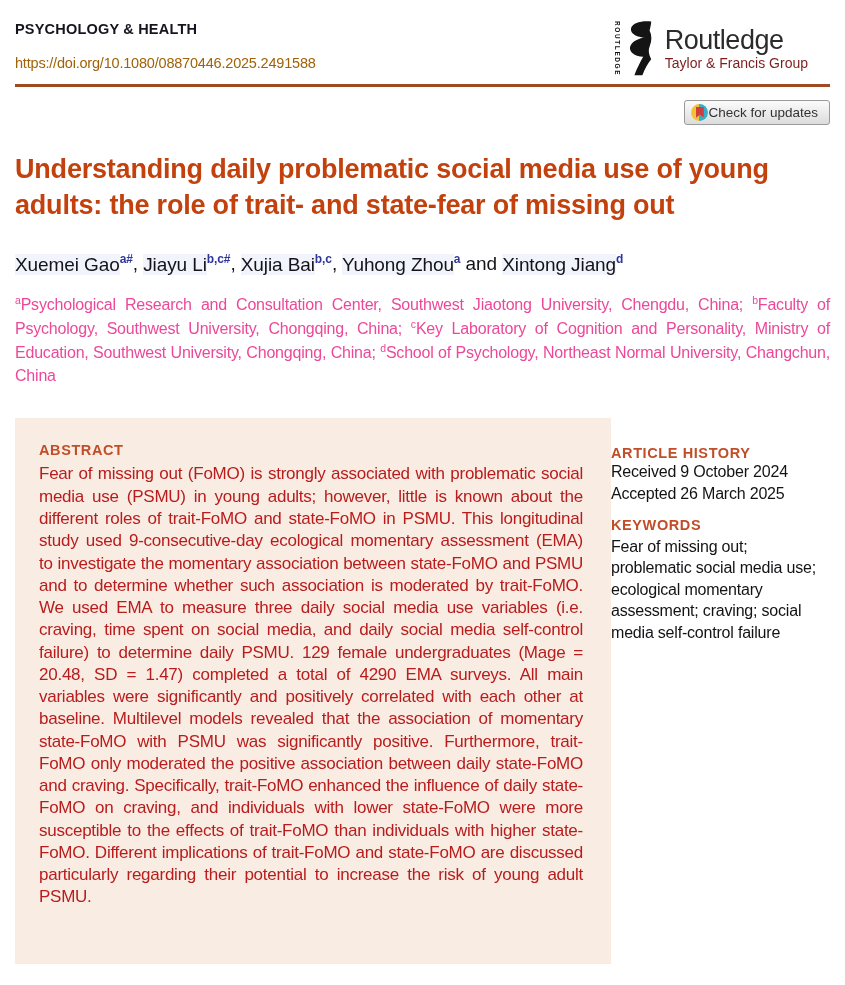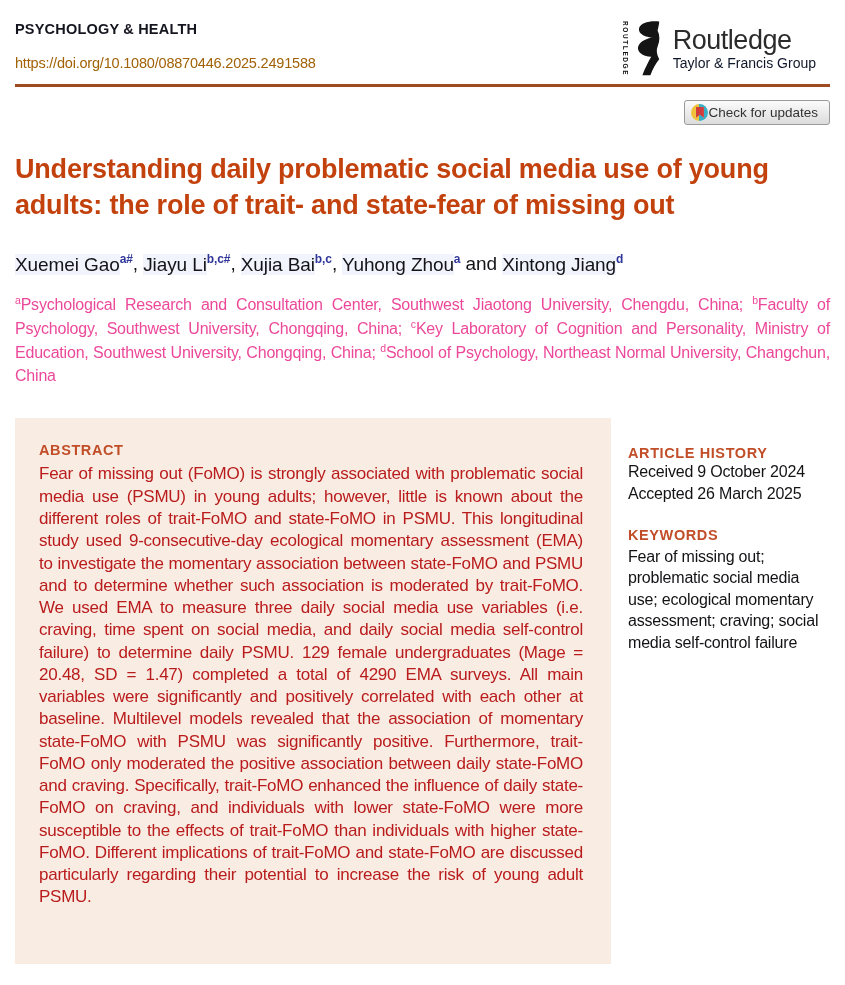--- a/index.html
+++ b/index.html
@@ -10,31 +10,31 @@
     overflow: hidden;
   }
   .page { width: 845px; height: 928px; padding: 20px 15px 0 15px; position: relative; }
 
   
   .header-row { display: flex; justify-content: space-between; align-items: flex-start; }
   .journal-block { line-height: 1.25; letter-spacing: -0.2px; }
   .journal-name { font-size: 14.5px; font-weight: bold; color: #15151f; letter-spacing: 0.2px; }
   .doi-link { font-size: 14.5px; font-weight: normal; color: #a16207; text-decoration: none; display: inline-block; margin-top: 16px; }
 
-  .logo { display: flex; align-items: flex-start; gap: 8px; margin-right: 14px; }
+  .logo { display: flex; align-items: flex-start; gap: 8px; margin-right: 22px; }
   .logo-mark { display: flex; align-items: flex-start; gap: 2px; }
   .logo-vertical {
     writing-mode: vertical-rl;
     font-size: 6.5px; font-weight: bold; letter-spacing: 1.6px;
     color: #141414; height: 52px; margin-top: 1px;
   }
   .logo-glyph { width: 34px; height: 56px; }
   .logo-text-block { line-height: 1.05; padding-top: 6px; }
   .logo-brand { font-size: 27px; color: #2b2b2b; letter-spacing: -0.5px; }
-  .logo-tagline { font-size: 14px; color: #0f172a; margin-top: 2px; }
+  .logo-tagline { font-size: 14px; color: #7f1d1d; margin-top: 2px; }
 
   .rule { border: none; height: 3px; background: #9e4b22; margin-top: 8px; }
 
   
   .badge-row { display: flex; justify-content: flex-end; margin-top: 13px; margin-right: 0px; }
   .check-badge {
     display: inline-flex; align-items: center; gap: 0;
     background: linear-gradient(#fbfbfb, #dcdcdc);
     border: 1px solid #9a9a9a; border-radius: 3px;
     padding: 3px 11px 3px 6px; cursor: pointer;
@@ -61,35 +61,35 @@
   .authors sup { color: #2f3699; font-size: 12px; font-weight: bold; }
   .author-name { background: rgba(214, 224, 246, 0.35); }
 
   .affiliations {
     margin-top: 17px; font-size: 16px; line-height: 1.42;
     text-align: justify; color: #ec4899; max-width: 815px; letter-spacing: -0.2px;
   }
   .affiliations sup { font-size: 10.5px; }
 
   
-  .content-row { display: flex; margin-top: 31px; gap: 17px; }
+  .content-row { display: flex; margin-top: 31px; }
   .abstract-box {
     width: 596px; min-height: 546px; background: #f9ece3;
     padding: 24px 28px 24px 24px;
   }
   .section-heading {
     font-size: 14.5px; font-weight: bold; color: #c14e28; letter-spacing: 0.6px;
   }
   .abstract-body {
     margin-top: 5px; font-size: 17px; line-height: 1.31;
     text-align: justify; color: #b91c1c; letter-spacing: -0.25px;
   }
   .sidebar { flex: 1; padding-top: 27px; }
   .sidebar-line { font-size: 16px; line-height: 1.35; color: #131316; letter-spacing: -0.2px; }
-  .keywords-section { margin-top: 22px; }
+  .keywords-section { margin-top: 12px; }
   .keywords-text { margin-top: 3px; font-size: 16px; line-height: 1.35; color: #131316; letter-spacing: -0.2px; }
 </style>
 </head>
 <body>
 
 <div class="page">
 
   <div class="header-row">
     <div class="journal-block">
       <div class="journal-name">PSYCHOLOGY &amp; HEALTH</div>

